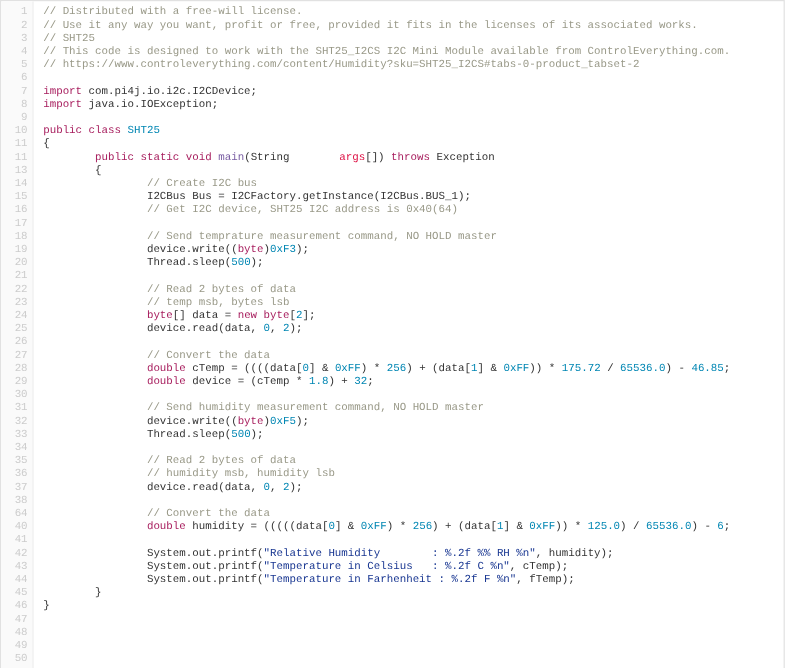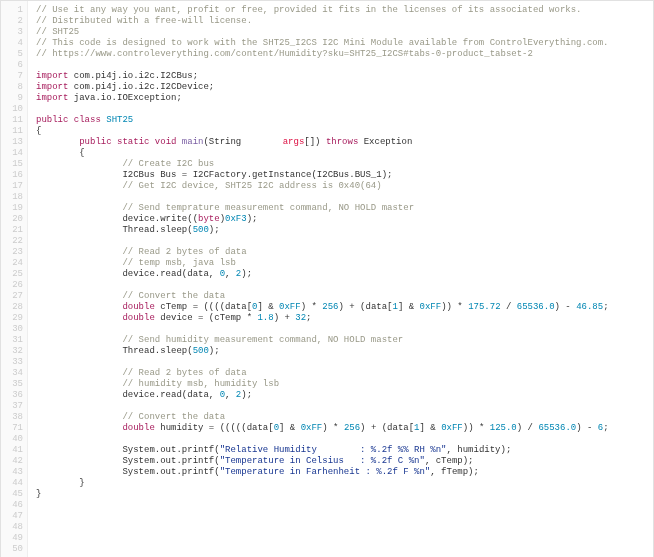--- a/index.html
+++ b/index.html
@@ -84,65 +84,66 @@
       <div>29</div>
       <div>30</div>
       <div>31</div>
       <div>32</div>
       <div>33</div>
       <div>34</div>
       <div>35</div>
       <div>36</div>
       <div>37</div>
       <div>38</div>
-      <div>71</div>
+      <div>64</div>
       <div>40</div>
       <div>41</div>
       <div>42</div>
       <div>43</div>
       <div>44</div>
       <div>45</div>
       <div>46</div>
       <div>47</div>
       <div>48</div>
       <div>49</div>
       <div>50</div>
     </div>
   <div class="code" id="code">
+      <div class="line"><span class="c">// Distributed with a free-will license.</span></div>
       <div class="line"><span class="c">// Use it any way you want, profit or free, provided it fits in the licenses of its associated works.</span></div>
-      <div class="line"><span class="c">// Distributed with a free-will license.</span></div>
       <div class="line"><span class="c">// SHT25</span></div>
       <div class="line"><span class="c">// This code is designed to work with the SHT25_I2CS I2C Mini Module available from ControlEverything.com.</span></div>
       <div class="line"><span class="c">// https://www.controleverything.com/content/Humidity?sku=SHT25_I2CS#tabs-0-product_tabset-2</span></div>
       <div class="line">&nbsp;</div>
-      <div class="line"><span class="kw">import</span><span class="id"> com.pi4j.io.i2c.I2CBus;</span></div>
       <div class="line"><span class="kw">import</span><span class="id"> com.pi4j.io.i2c.I2CDevice;</span></div>
       <div class="line"><span class="kw">import</span><span class="id"> java.io.IOException;</span></div>
       <div class="line">&nbsp;</div>
       <div class="line"><span class="kw">public</span><span class="id"> </span><span class="kw">class</span><span class="id"> </span><span class="ty">SHT25</span></div>
       <div class="line"><span class="id">{</span></div>
       <div class="line"><span class="id">        </span><span class="kw">public</span><span class="id"> </span><span class="kw">static</span><span class="id"> </span><span class="kw">void</span><span class="id"> </span><span class="fn">main</span><span class="id">(String </span><span class="ar">args</span><span class="id">[]) </span><span class="kw">throws</span><span class="id"> Exception</span></div>
       <div class="line"><span class="id">        {</span></div>
       <div class="line"><span class="id">                </span><span class="c">// Create I2C bus</span></div>
       <div class="line"><span class="id">                I2CBus Bus = I2CFactory.getInstance(I2CBus.BUS_1);</span></div>
       <div class="line"><span class="id">                </span><span class="c">// Get I2C device, SHT25 I2C address is 0x40(64)</span></div>
       <div class="line">&nbsp;</div>
       <div class="line"><span class="id">                </span><span class="c">// Send temprature measurement command, NO HOLD master</span></div>
       <div class="line"><span class="id">                device.write((</span><span class="kw">byte</span><span class="id">)</span><span class="nu">0xF3</span><span class="id">);</span></div>
       <div class="line"><span class="id">                Thread.sleep(</span><span class="nu">500</span><span class="id">);</span></div>
       <div class="line">&nbsp;</div>
       <div class="line"><span class="id">                </span><span class="c">// Read 2 bytes of data</span></div>
-      <div class="line"><span class="id">                </span><span class="c">// temp msb, java lsb</span></div>
+      <div class="line"><span class="id">                </span><span class="c">// temp msb, bytes lsb</span></div>
+      <div class="line"><span class="id">                </span><span class="kw">byte</span><span class="id">[] data = </span><span class="kw">new</span><span class="id"> </span><span class="kw">byte</span><span class="id">[</span><span class="nu">2</span><span class="id">];</span></div>
       <div class="line"><span class="id">                device.read(data, </span><span class="nu">0</span><span class="id">, </span><span class="nu">2</span><span class="id">);</span></div>
       <div class="line">&nbsp;</div>
       <div class="line"><span class="id">                </span><span class="c">// Convert the data</span></div>
       <div class="line"><span class="id">                </span><span class="kw">double</span><span class="id"> cTemp = ((((data[</span><span class="nu">0</span><span class="id">] &amp; </span><span class="nu">0xFF</span><span class="id">) * </span><span class="nu">256</span><span class="id">) + (data[</span><span class="nu">1</span><span class="id">] &amp; </span><span class="nu">0xFF</span><span class="id">)) * </span><span class="nu">175.72</span><span class="id"> / </span><span class="nu">65536.0</span><span class="id">) - </span><span class="nu">46.85</span><span class="id">;</span></div>
       <div class="line"><span class="id">                </span><span class="kw">double</span><span class="id"> device = (cTemp * </span><span class="nu">1.8</span><span class="id">) + </span><span class="nu">32</span><span class="id">;</span></div>
       <div class="line">&nbsp;</div>
       <div class="line"><span class="id">                </span><span class="c">// Send humidity measurement command, NO HOLD master</span></div>
+      <div class="line"><span class="id">                device.write((</span><span class="kw">byte</span><span class="id">)</span><span class="nu">0xF5</span><span class="id">);</span></div>
       <div class="line"><span class="id">                Thread.sleep(</span><span class="nu">500</span><span class="id">);</span></div>
       <div class="line">&nbsp;</div>
       <div class="line"><span class="id">                </span><span class="c">// Read 2 bytes of data</span></div>
       <div class="line"><span class="id">                </span><span class="c">// humidity msb, humidity lsb</span></div>
       <div class="line"><span class="id">                device.read(data, </span><span class="nu">0</span><span class="id">, </span><span class="nu">2</span><span class="id">);</span></div>
       <div class="line">&nbsp;</div>
       <div class="line"><span class="id">                </span><span class="c">// Convert the data</span></div>
       <div class="line"><span class="id">                </span><span class="kw">double</span><span class="id"> humidity = (((((data[</span><span class="nu">0</span><span class="id">] &amp; </span><span class="nu">0xFF</span><span class="id">) * </span><span class="nu">256</span><span class="id">) + (data[</span><span class="nu">1</span><span class="id">] &amp; </span><span class="nu">0xFF</span><span class="id">)) * </span><span class="nu">125.0</span><span class="id">) / </span><span class="nu">65536.0</span><span class="id">) - </span><span class="nu">6</span><span class="id">;</span></div>
       <div class="line">&nbsp;</div>
       <div class="line"><span class="id">                System.out.printf(</span><span class="st">"Relative Humidity        : %.2f %% RH %n"</span><span class="id">, humidity);</span></div>

